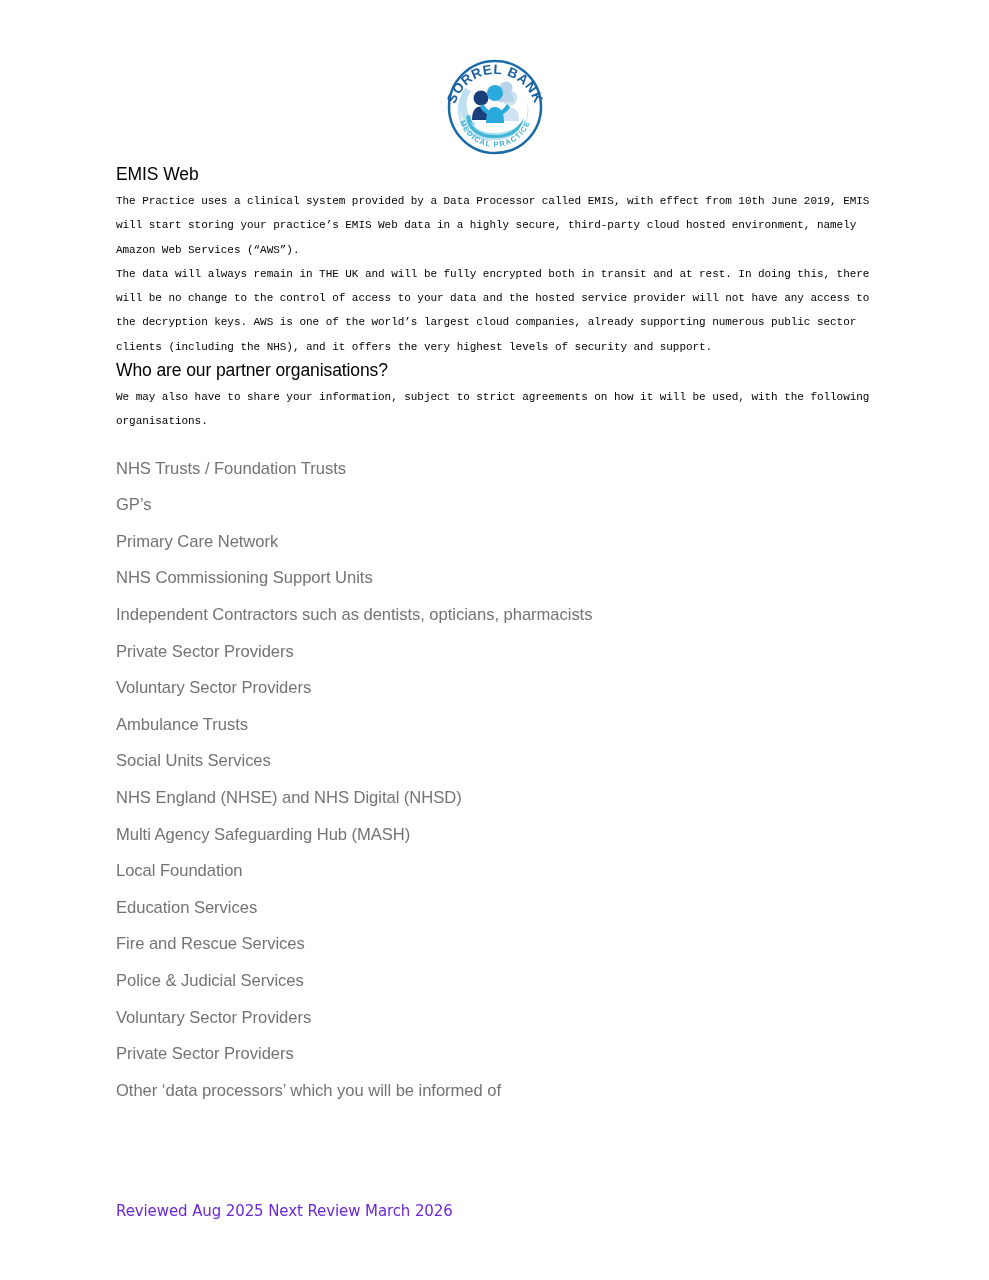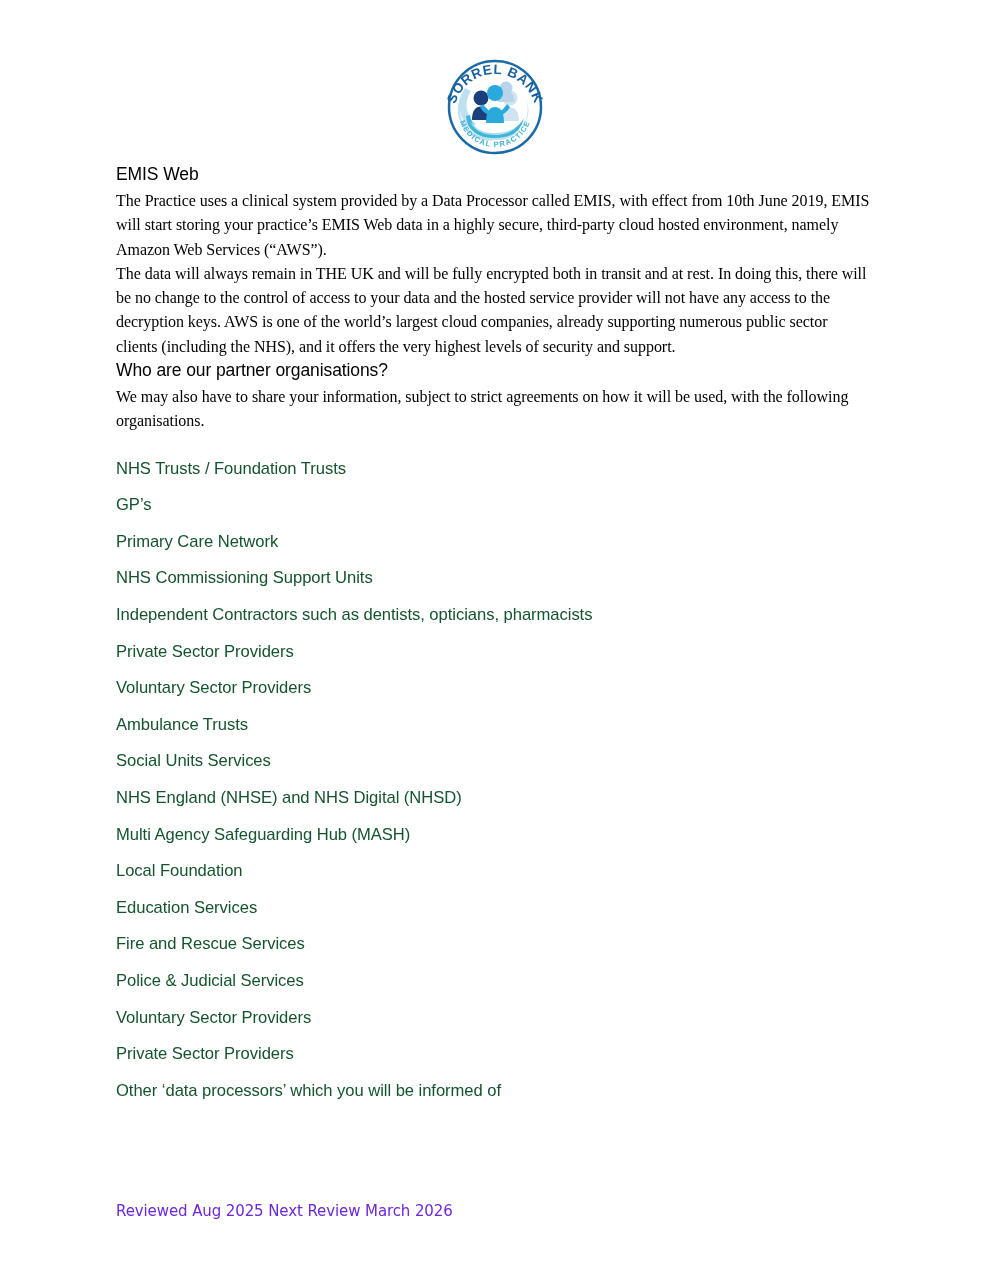--- a/index.html
+++ b/index.html
@@ -51,43 +51,43 @@
     font-family: "Liberation Sans", sans-serif;
     font-size: 17.5px;
     font-weight: normal;
     line-height: 22px;
     margin: 0 0 4px 0;
     letter-spacing: -0.1px;
     color: #000;
   }
 
   p.body-text {
-    font-family: Liberation Serif, serif;
-    font-size: 16px;
+    font-family: Liberation Mono, monospace;
+    font-size: 11px;
     line-height: 24.3px;
     margin: 0;
     color: #000;
     letter-spacing: -0.05px;
   }
 
   .gap-para { margin-top: 20px; }
 
   .heading-two-wrap { }
 
   .org-list {
     margin: 0;
     padding: 0;
     list-style: none;
     margin-top: 23px;
   }
   .org-list li {
     font-family: "Liberation Sans", sans-serif;
     font-size: 16.6px;
     line-height: 24px;
-    color: #14532d;
+    color: #737373;
     margin-bottom: 12.6px;
     letter-spacing: -0.05px;
   }
 
   .footer {
     position: absolute;
     left: 116px;
     top: 1200px;
     font-family: "DejaVu Sans", sans-serif;
     font-size: 15px;

